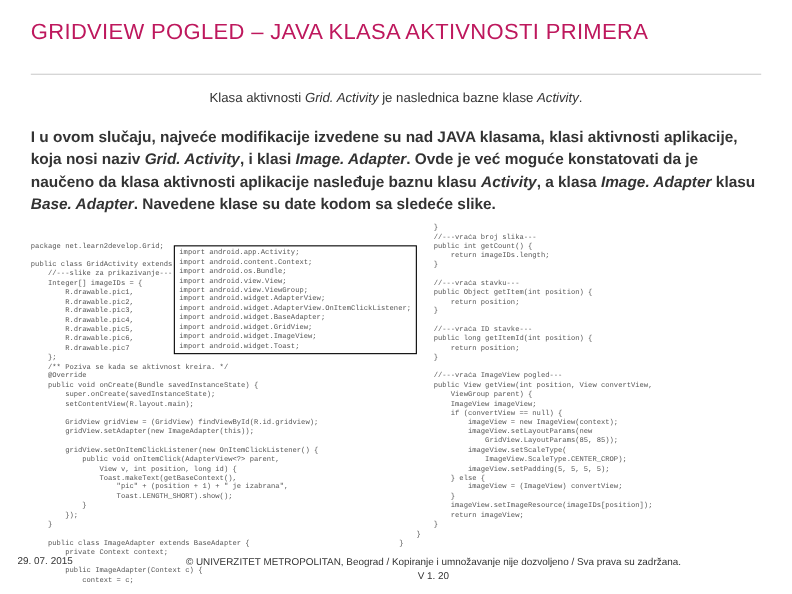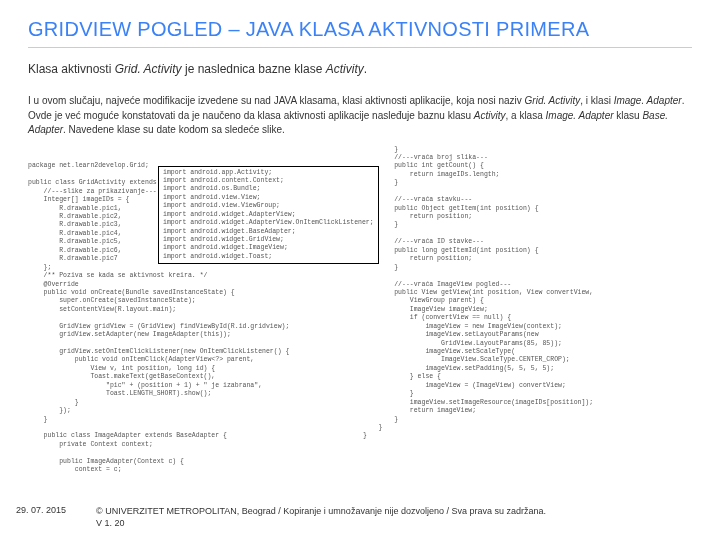--- a/index.html
+++ b/index.html
@@ -9,36 +9,38 @@
     background: #fff;
     position: relative;
     overflow: hidden;
   }
   .page {
     padding: 18px 28px 0 28px;
   }
   .title {
     font-size: 20px;
     font-weight: 400;
-    color: #3b82f6;
+    color: #be185d;
     letter-spacing: 0.3px;
-    margin-bottom: 6px;
+    margin-bottom: 26px;
   }
   .hr { border: none; border-top: 1px solid #ccc; margin: 6px 0 14px 0; }
   .subtitle {
     font-size: 12px;
     color: #333;
     margin-bottom: 18px;
+    text-align: center;
   }
   .subtitle .it { font-style: italic; }
   .body-text {
-    font-size: 10px;
+    font-size: 14px;
     line-height: 1.45;
     color: #333;
     margin-bottom: 8px;
+    font-weight: bold;
   }
   .body-text .it { font-style: italic; }
   .code-area {
     display: flex;
     gap: 6px;
     margin-top: 4px;
     margin-bottom: 6px;
   }
   .code-col {
     flex: 1;
@@ -70,21 +72,21 @@
     position: absolute;
     bottom: 10px;
     left: 16px;
     right: 28px;
     display: flex;
     align-items: flex-start;
     font-size: 9px;
     color: #333;
   }
   .footer .date { width: 80px; }
-  .footer .copy { flex: 1; text-align: left; line-height: 1.4; }
+  .footer .copy { flex: 1; text-align: center; line-height: 1.4; }
 </style>
 </head>
 <body>
 
 <div class="page">
   <h1 class="title">GRIDVIEW POGLED – JAVA KLASA AKTIVNOSTI PRIMERA</h1>
   <hr class="hr">
   <p class="subtitle">
     <span>Klasa aktivnosti </span><span class="it">Grid. Activity</span><span> je naslednica bazne klase </span><span class="it">Activity</span><span>.</span>
   </p>

